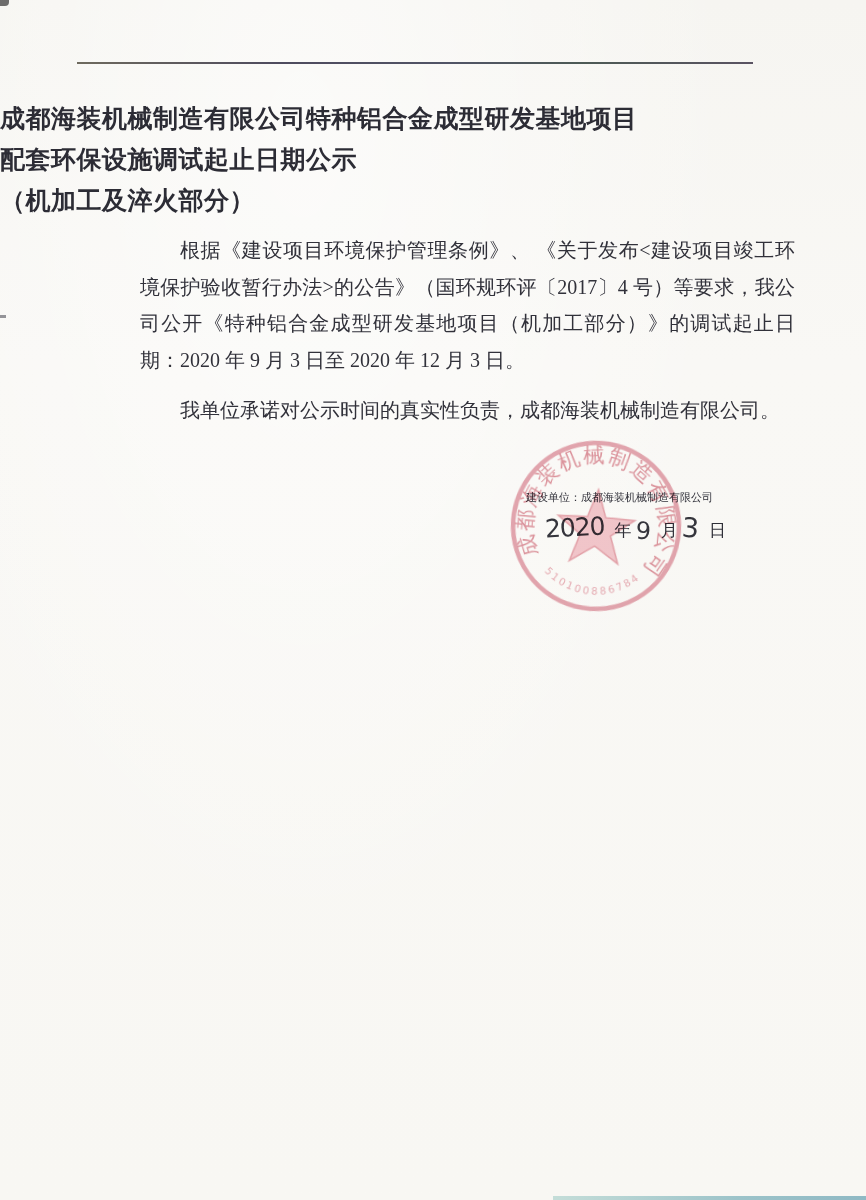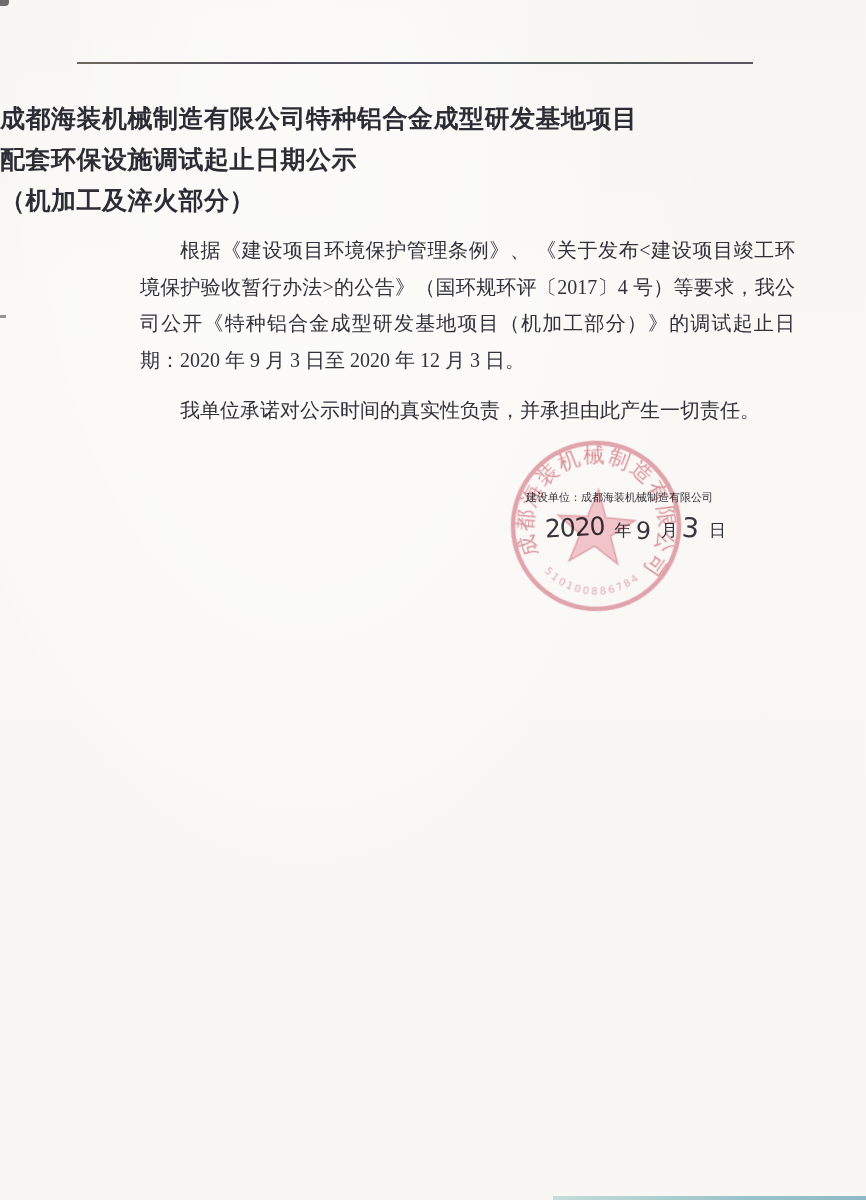--- a/index.html
+++ b/index.html
@@ -126,21 +126,21 @@
   <div class="scan-speck-left"></div>
 
   <div class="title-block">
     <div class="title-line">成都海装机械制造有限公司特种铝合金成型研发基地项目</div>
     <div class="title-line">配套环保设施调试起止日期公示</div>
     <div class="title-line">（机加工及淬火部分）</div>
   </div>
 
   <div class="body-col">
     <p class="para">根据《建设项目环境保护管理条例》、 《关于发布&lt;建设项目竣工环境保护验收暂行办法&gt;的公告》（国环规环评〔2017〕4 号）等要求，我公司公开《特种铝合金成型研发基地项目（机加工部分）》的调试起止日期：2020 年 9 月 3 日至 2020 年 12 月 3 日。</p>
-    <p class="para">我单位承诺对公示时间的真实性负责，并承担由此产生一切责任。</p>
+    <p class="para">我单位承诺对公示时间的真实性负责，成都海装机械制造有限公司。</p>
   </div>
 
   <div class="sig-block">
     <span>建设单位：</span><span>成都海装机械制造有限公司</span>
   </div>
 
   <div class="date-row">
     <span class="hw hw-year">2020</span><span class="unit">年</span><span class="hw hw-month">9</span><span class="unit">月</span><span class="hw hw-day">3</span><span class="unit">日</span>
   </div>
 

